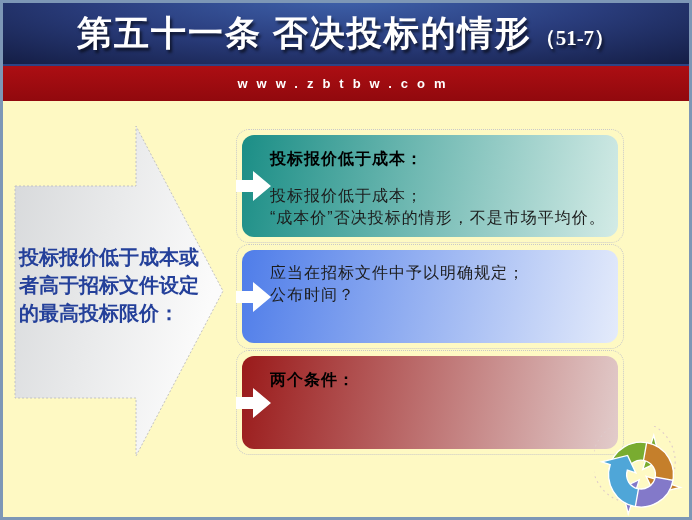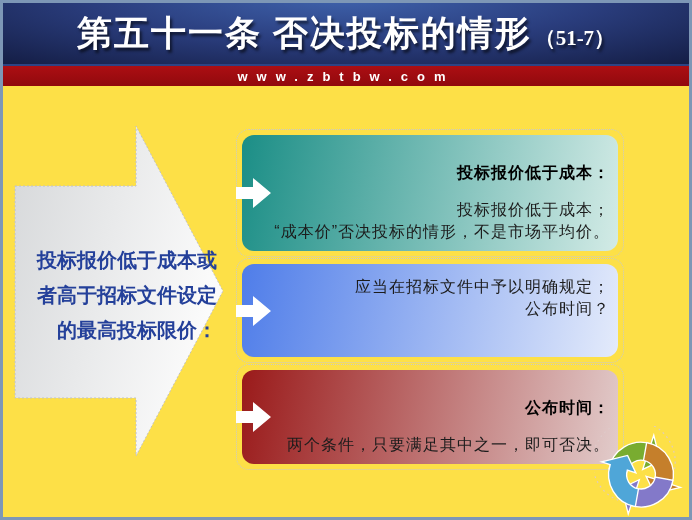--- a/index.html
+++ b/index.html
@@ -1,59 +1,58 @@
 <!DOCTYPE html>
 <html><head>
 <meta charset="utf-8">
 <style>
   html,body{margin:0;padding:0;background:#e8e8e8;}
   .slide{
     position:relative; width:692px; height:520px; box-sizing:border-box;
-    background:#fde047; border:3px solid #7d97b6; overflow:hidden;
+    background:#fef9c3; border:3px solid #7d97b6; overflow:hidden;
     font-family:"Liberation Sans","DejaVu Sans",sans-serif;
-    text-align:right;
   }
   
   .header{
     position:absolute; top:0; left:0; right:0; height:61px;
     background:radial-gradient(ellipse 75% 150% at 50% -10%, #3f63ad 0%, #2a3d7d 50%, #141d44 100%);
     display:flex; align-items:center; justify-content:center;
   }
   .title{
     color:#fff; font-family:"Liberation Serif","DejaVu Serif",serif;
     font-weight:bold; font-size:35px; letter-spacing:2px; white-space:nowrap;
     text-shadow:2px 3px 3px rgba(0,0,0,.6); margin:0;
   }
   .title .suffix{font-size:21px; letter-spacing:0; margin-left:3px;}
   .banner{
-    position:absolute; top:61px; left:0; right:0; height:22px;
+    position:absolute; top:61px; left:0; right:0; height:37px;
     background:linear-gradient(#ac0e13,#91090d);
     border-top:2px solid #2e4383; box-sizing:border-box;
     display:flex; align-items:center; justify-content:center;
     color:#fff; font-size:13px; font-weight:bold; letter-spacing:9px;
   }
   
   .big-arrow-svg{position:absolute; left:6px; top:118px;}
   .callout-text{
     position:absolute; left:16px; top:240px; width:198px;
     font-family:Liberation Serif, serif;
-    font-weight:bold; font-size:20px; line-height:35px; color:#24409a;
+    font-weight:bold; font-size:20px; line-height:28px; color:#24409a;
   }
   
   .panel{position:absolute; left:233px; top:126px; width:388px;}
   .outline{
     border:1px dotted #c9c9c9; border-radius:13px; padding:5px; margin-bottom:1px;
   }
   .box{
     position:relative; border-radius:12px; box-sizing:border-box;
     min-height:93px; padding:12px 8px 8px 28px; color:#1c1c1c;
   }
   .box-title{
     font-weight:bold; font-size:16px; letter-spacing:1px; color:#000;
-    margin:16px 0 15px 0; white-space:nowrap;
+    margin:2px 0 15px 0; white-space:nowrap;
   }
   .box-line{font-size:16px; letter-spacing:1px; line-height:22px; white-space:nowrap;}
   .box-arrow{position:absolute; left:-6px; top:50%; transform:translateY(-50%);}
   
   .logo{position:absolute; right:1px; bottom:1px; width:94px; height:90px;}
 </style>
 </head>
 <body>
 
 <div class="slide">
@@ -98,22 +97,21 @@
         <div class="box-line">应当在招标文件中予以明确规定；</div>
         <div class="box-line">公布时间？</div>
       </div>
     </div>
 
     <div class="outline">
       <div class="box" id="box2" style="background: linear-gradient(100deg, rgb(154, 26, 26) 0%, rgb(226, 204, 203) 100%);">
         <svg class="box-arrow" width="36" height="30" viewBox="0 0 36 30">
           <polygon points="0,9 17,9 17,0 35,15 17,30 17,21 0,21" fill="#ffffff"></polygon>
         </svg>
-        <div class="box-title">公布时间：</div>
-        <div class="box-line">两个条件，只要满足其中之一，即可否决。</div>
+        <div class="box-title">两个条件：</div>
       </div>
     </div>
 
   </div>
 
   <div class="logo">
     <svg width="94" height="90" viewBox="0 0 104 100">
       <circle cx="44" cy="40" r="46" fill="none" stroke="#decaca" stroke-width="1.2" stroke-dasharray="2,4"></circle>
       <defs>
         <path id="cycArrow" d="M16.5,47.7 A36,36 0 0 1 63.1,19.8 L66.2,10.3 L73.3,39.1 L53.9,48.3 L56.9,38.8 A16,16 0 0 0 36.2,51.2 Z" stroke="#ffffff" stroke-width="1.5"></path>

